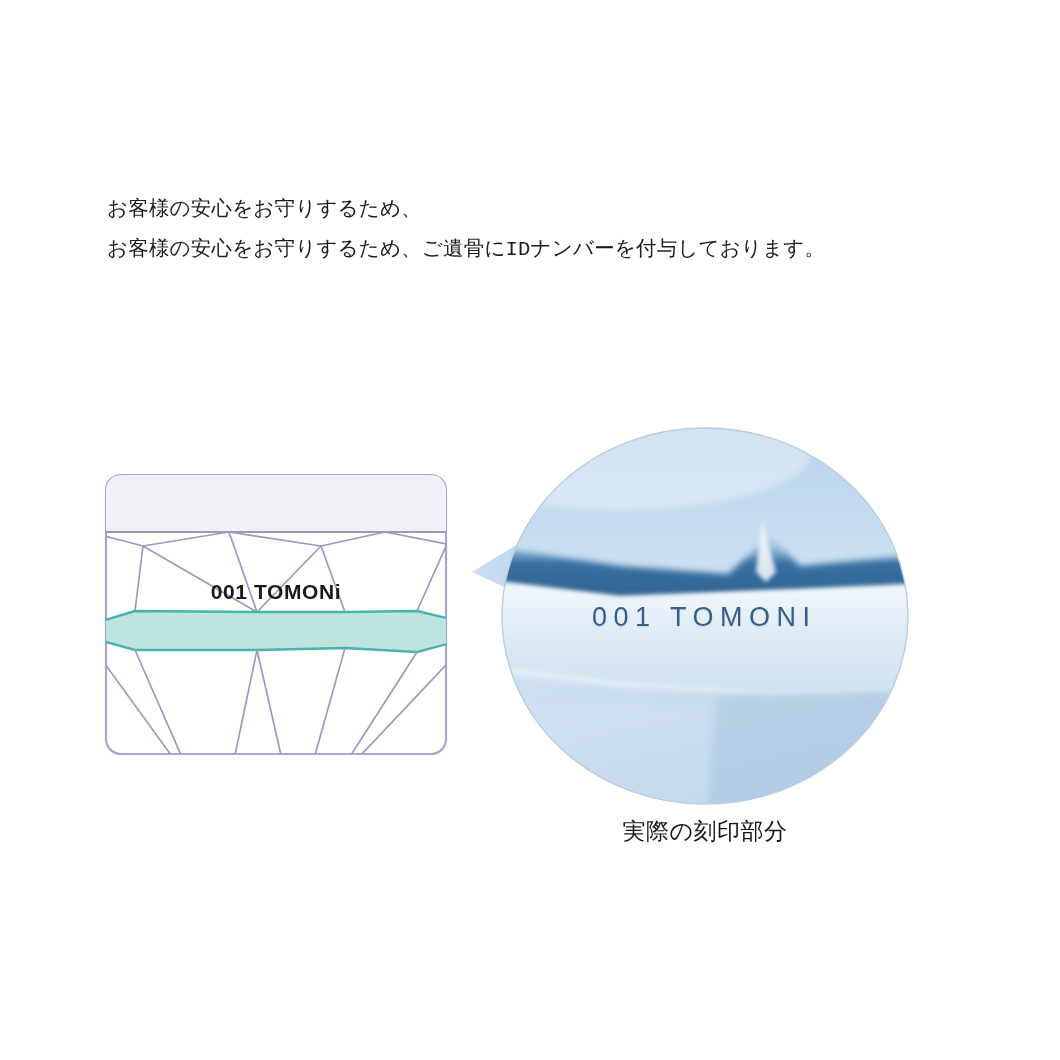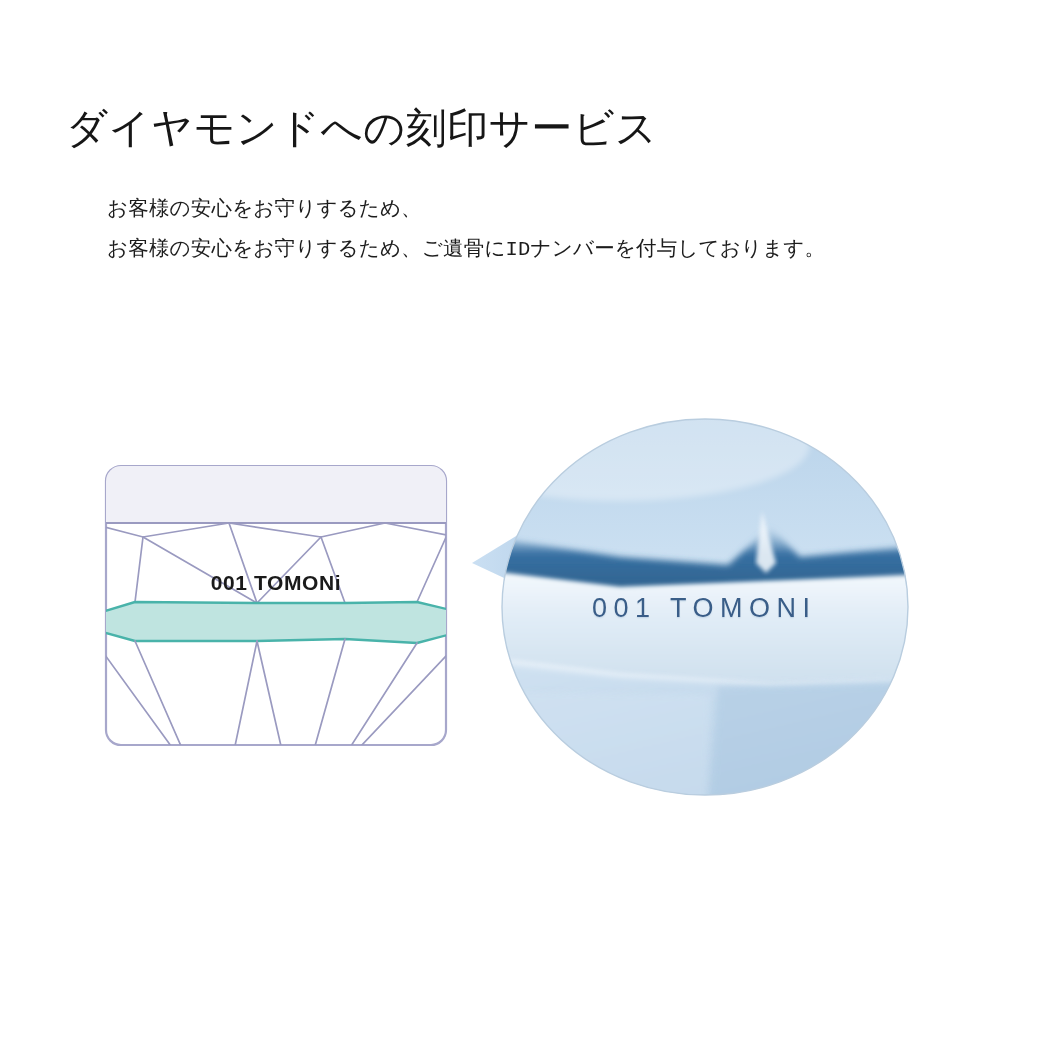--- a/index.html
+++ b/index.html
@@ -50,21 +50,21 @@
     line-height: 40px;
     letter-spacing: 0.2px;
     color: #1c1c1c;
     white-space: nowrap;
   }
 
   
   .figure-area {
     position: absolute;
     left: 0;
-    top: 415px;
+    top: 424px;
     width: 1060px;
     height: 450px;
   }
 
   
   .diagram-card {
     position: absolute;
     left: 105px;
     top: 50px;
     width: 342px;
@@ -141,21 +141,20 @@
     letter-spacing: 0.2px;
     color: #1c1c1c;
     white-space: nowrap;
   }
 </style>
 </head>
 <body>
 
 <div class="page">
 
-  <h1 class="page-title">ダイヤモンドへの刻印サービス</h1>
 
   <div class="intro-block">
     <div class="intro-line">お客様の安心をお守りするため、</div>
     <div class="intro-line">お客様の安心をお守りするため、ご遺骨にIDナンバーを付与しております。</div>
   </div>
 
   <div class="figure-area">
 
     <div class="diagram-card">
       <svg viewBox="0 0 342 281" xmlns="http://www.w3.org/2000/svg">
@@ -263,16 +262,17 @@
 
           <ellipse cx="150" cy="30" rx="190" ry="56" fill="#ffffff" opacity="0.35" filter="url(#soften)"></ellipse>
         </g>
 
         <ellipse cx="235" cy="192" rx="203" ry="188" fill="none" stroke="#b9cddf" stroke-width="1.4"></ellipse>
       </svg>
 
       <div class="engraved-text">001 TOMONI</div>
     </div>
 
+    <div class="photo-caption">実際の刻印部分</div>
   </div>
 
 
 </div>
 
 </body></html>

